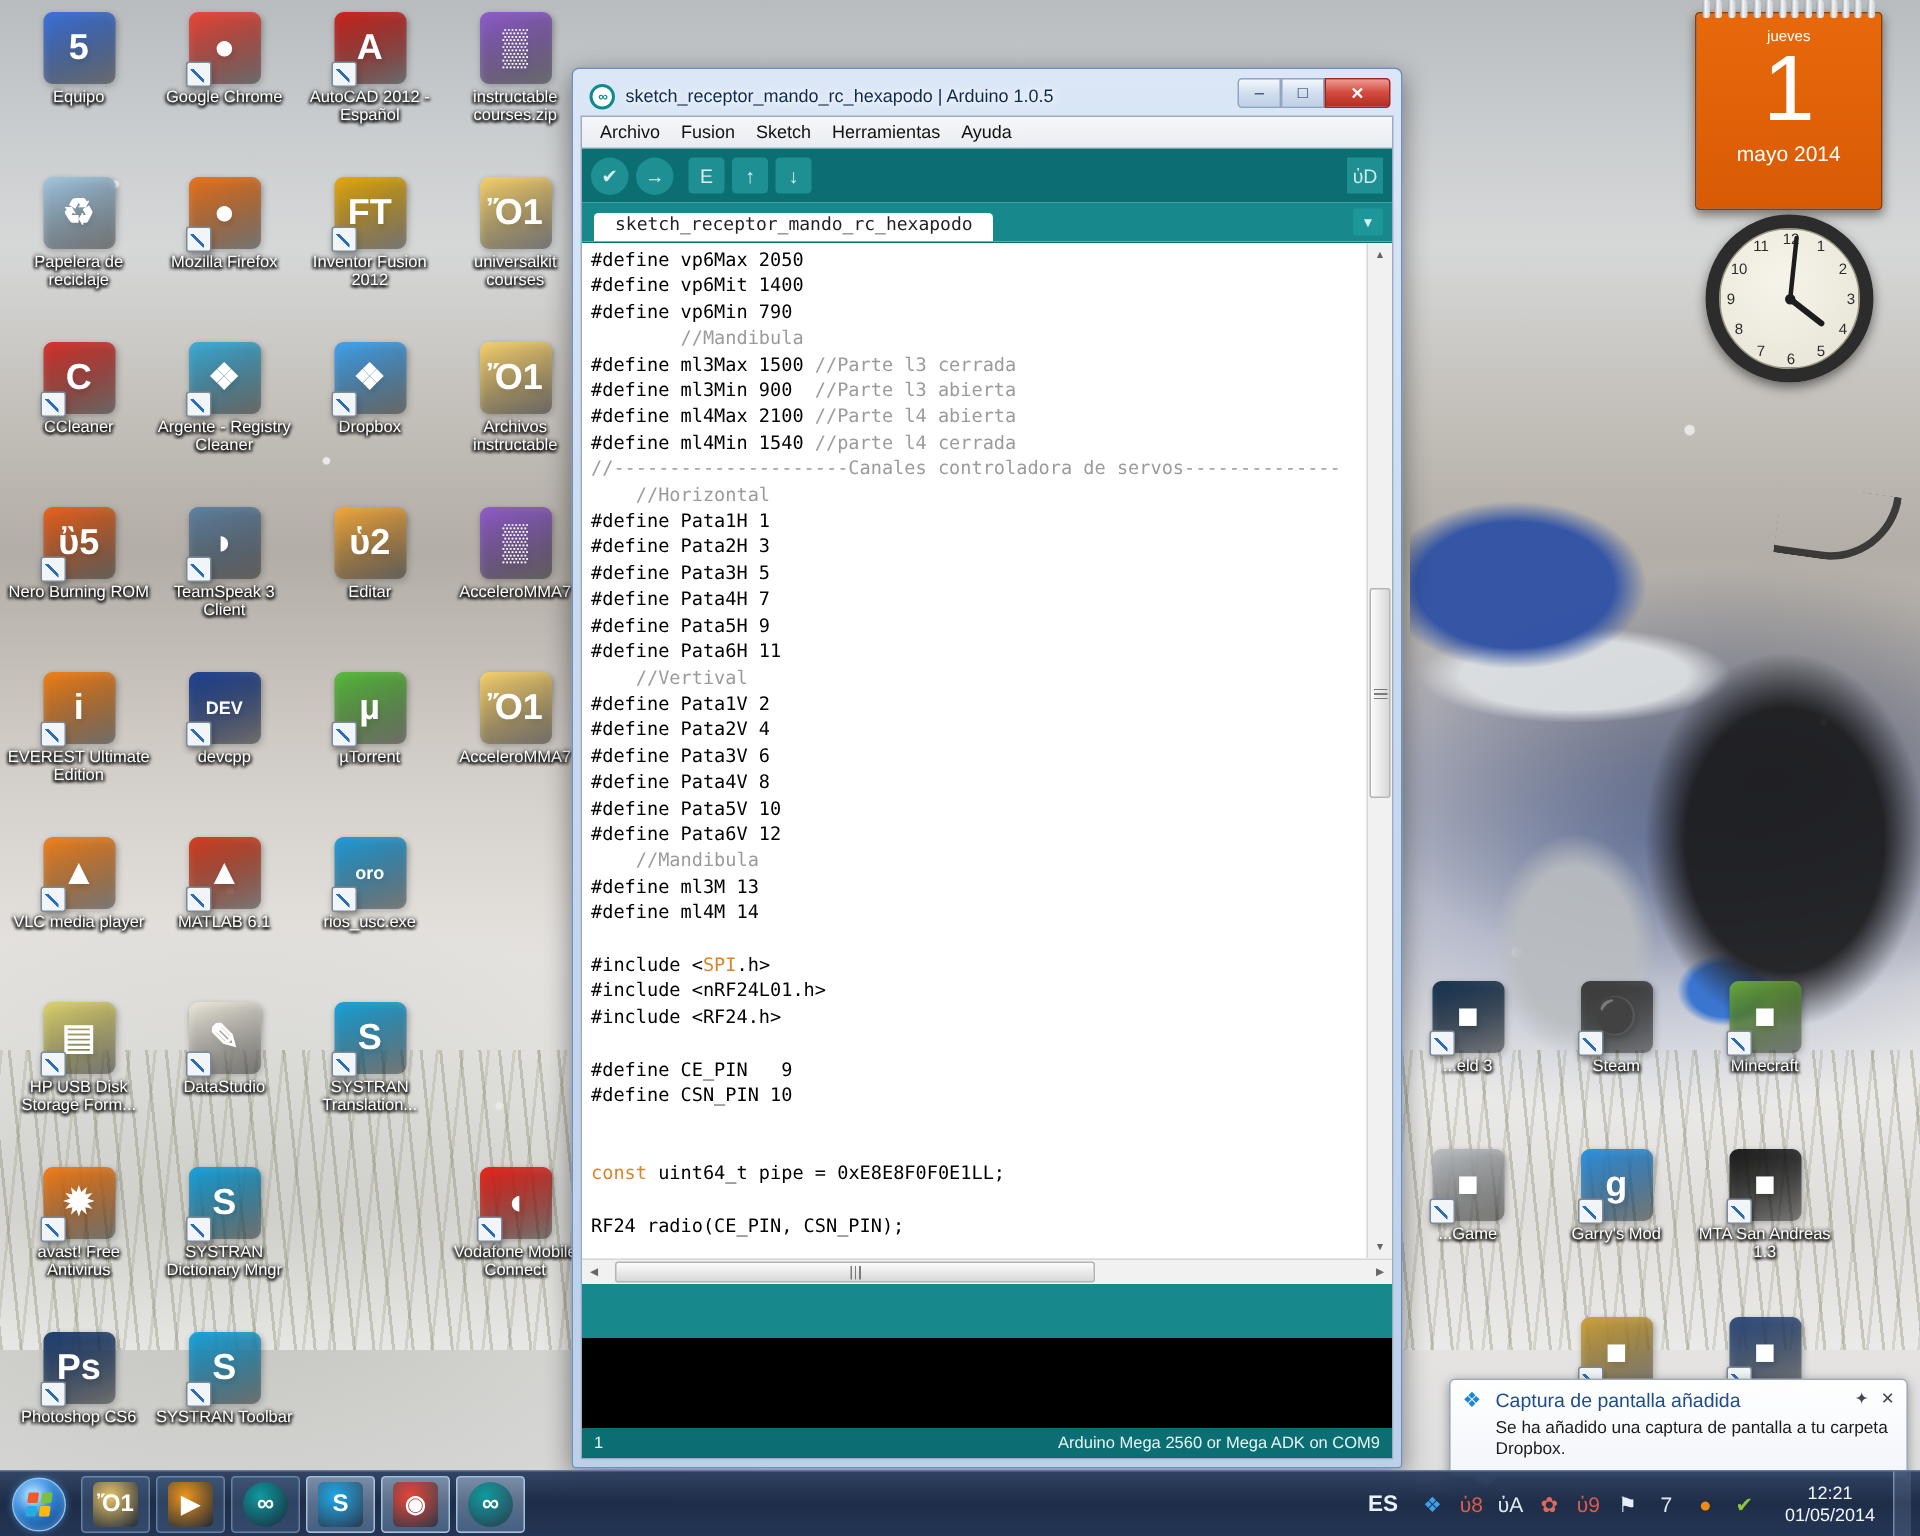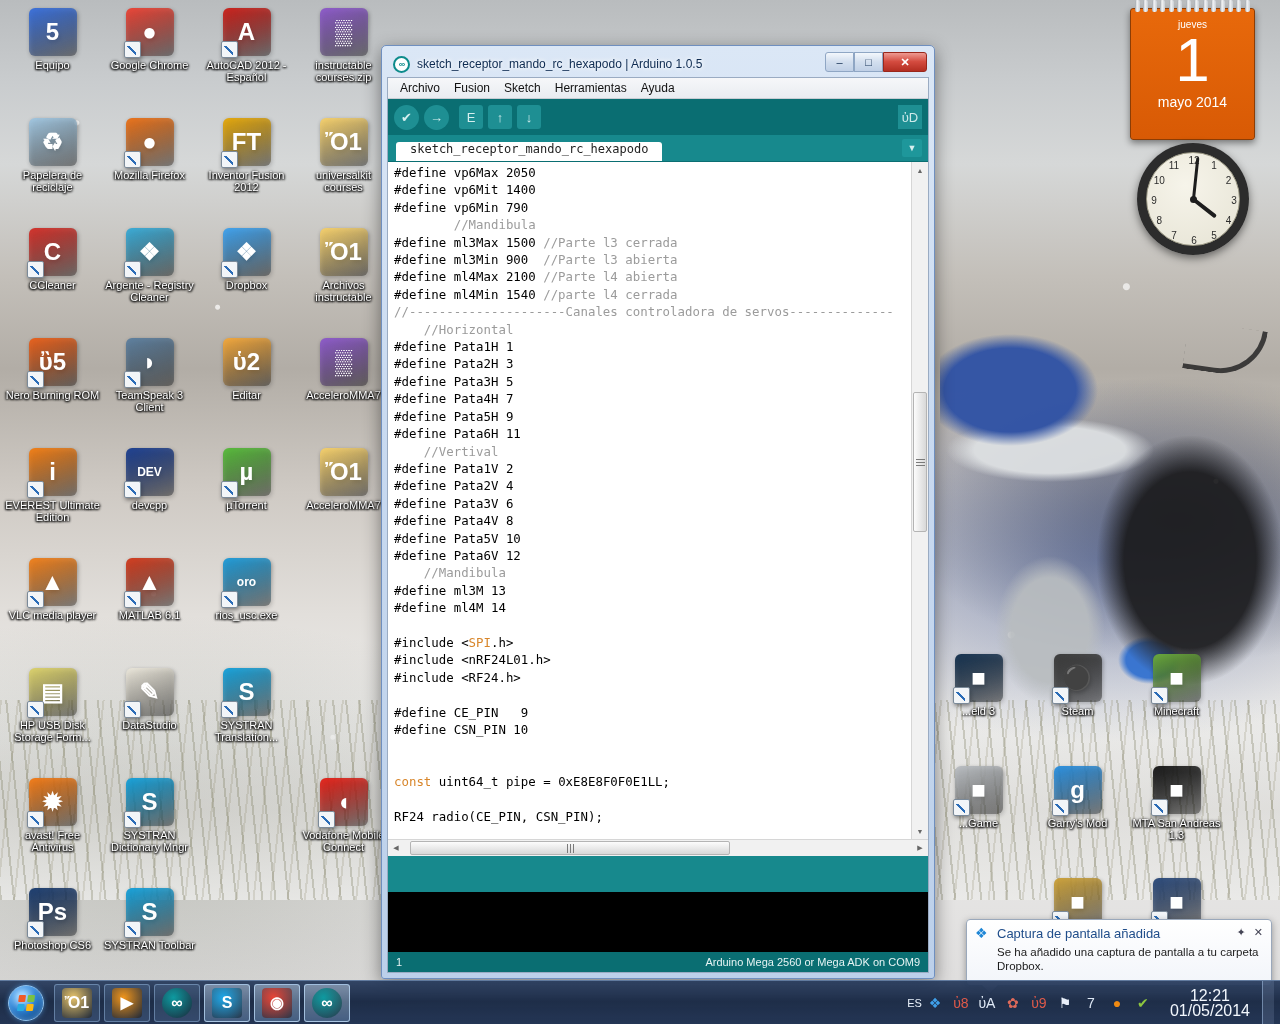--- a/index.html
+++ b/index.html
@@ -444,29 +444,29 @@
   }
   .tb-item.pinned { border: 1px solid rgba(160,195,235,.45); background: rgba(140,185,235,.16); }
   .tb-item.running { border: 1px solid rgba(190,220,250,.75);
     background: linear-gradient(180deg, rgba(215,235,255,.45), rgba(150,195,240,.3)); }
   .tb-ic { width: 30px; height: 30px; display: flex; align-items: center; justify-content: center;
     font-size: 20px; }
   #tray {
     margin-left: auto; display: flex; align-items: center; height: 44px;
     padding-right: 6px;
   }
-  #tray .lang { color: #e9f1fb; font-size: 11px; margin-right: 0; }
+  #tray .lang { color: #e9f1fb; font-size: 15px; margin-right: 10px; font-weight: bold; }
   .tray-ic {
     width: 22px; height: 22px; margin: 0 2px;
     display: flex; align-items: center; justify-content: center;
     font-size: 14px; color: #e4eefa;
   }
   #clockarea {
     margin-left: 8px; text-align: center; color: #f2f7fd;
-    font-size: 16px; line-height: 15px; padding: 0 6px;
+    font-size: 12px; line-height: 15px; padding: 0 6px;
   }
   #showdesktop {
     width: 12px; height: 44px; margin-left: 6px;
     border-left: 1px solid rgba(170,200,235,.5);
     background: rgba(190,215,245,.14);
   }
 </style>
 </head>
 <body>
 

